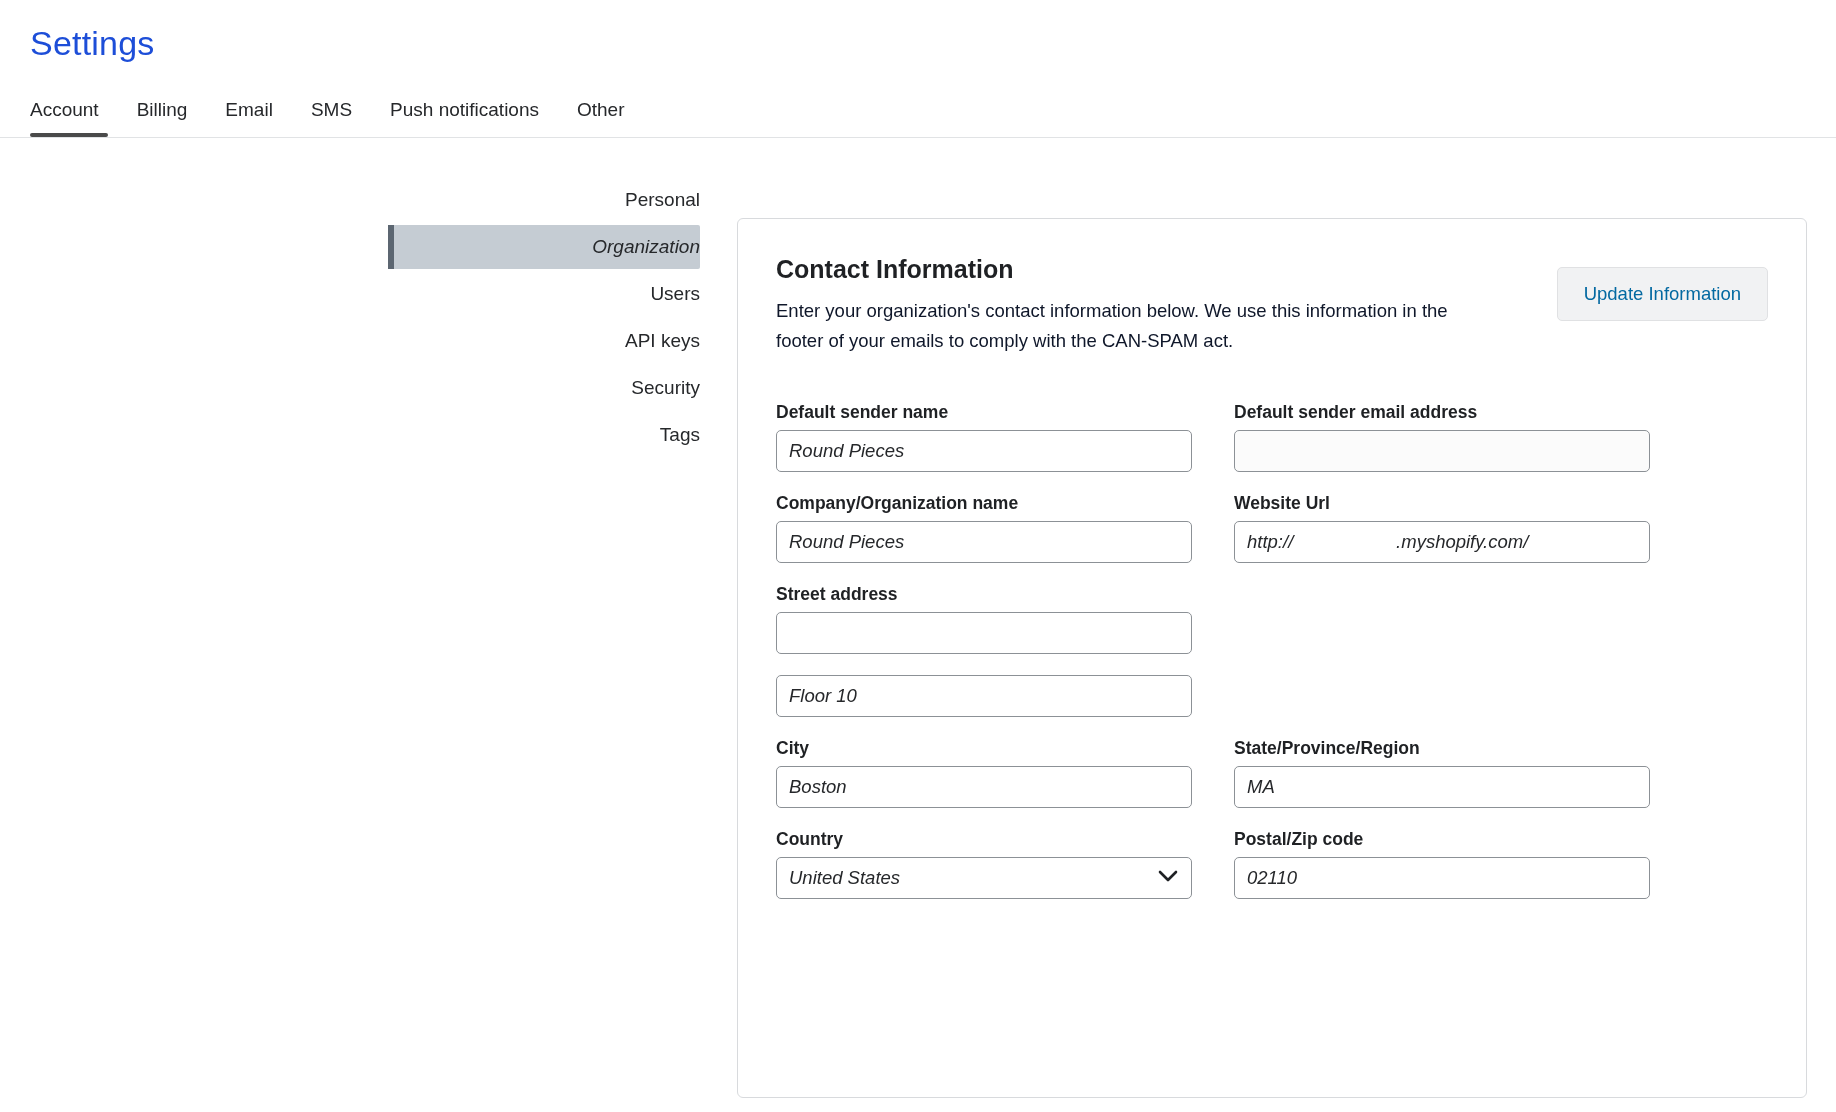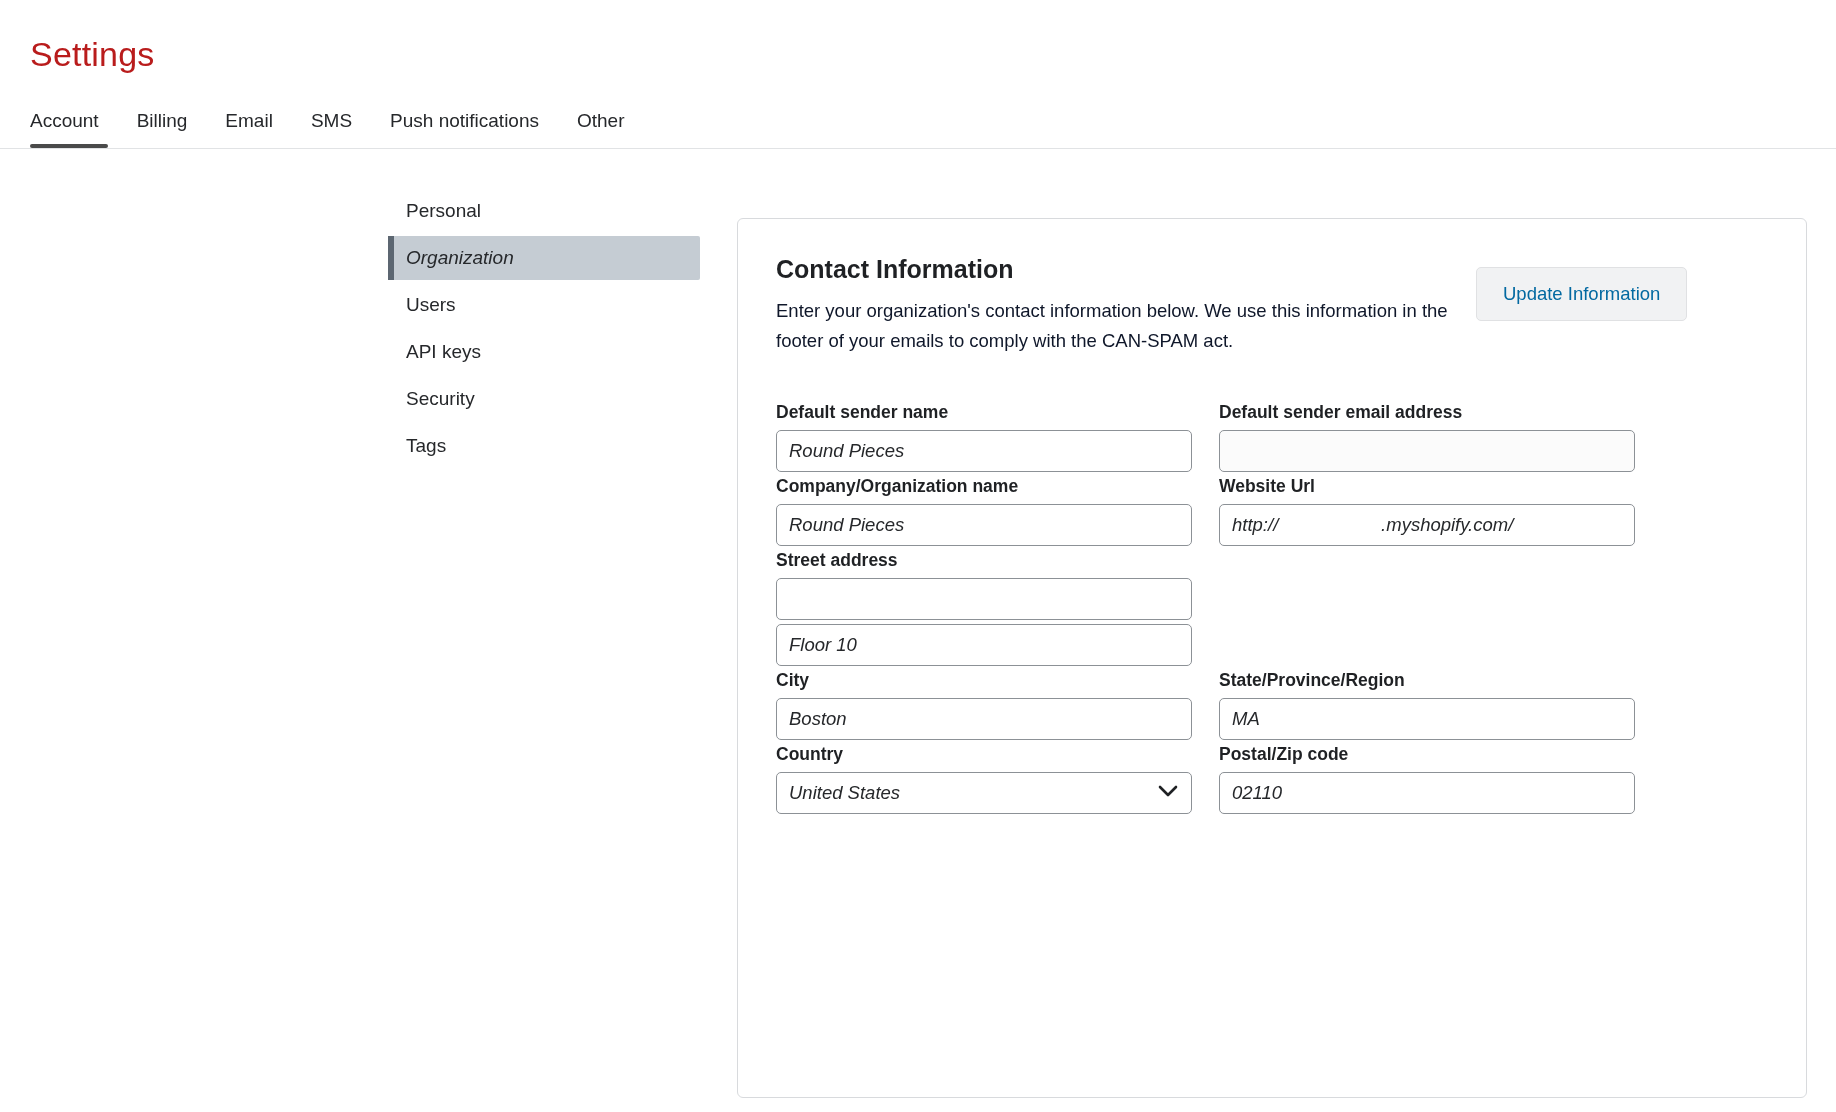--- a/index.html
+++ b/index.html
@@ -21,22 +21,22 @@
     background: #ffffff;
   }
 
   
   .header {
     padding: 24px 30px 0 30px;
   }
   .page-title {
     font-size: 34px;
     font-weight: 400;
-    color: #b91c1c;
-    margin: 11px 0 26px 0;
+    color: #1d4ed8;
+    margin: 0 0 26px 0;
     letter-spacing: 0.2px;
   }
 
   .tabs {
     display: flex;
     align-items: flex-end;
     gap: 4px;
     height: 48px;
   }
   .tab {
@@ -78,20 +78,21 @@
   }
   .subnav-item {
     font-size: 19px;
     color: #26282b;
     padding: 11px 0 11px 18px;
     margin-bottom: 3px;
     width: 312px;
     cursor: pointer;
     border-radius: 2px;
     position: relative;
+    text-align: right;
   }
   .subnav-item.active {
     background: #c5ccd3;
     font-style: italic;
   }
   .subnav-item.active::before {
     content: "";
     position: absolute;
     left: 0;
     top: 0;
@@ -108,21 +109,21 @@
     width: 1070px;
     height: 880px;
     border: 1px solid #d8dadd;
     border-radius: 6px;
     background: #ffffff;
     padding: 36px 38px;
   }
 
   .card-head {
     display: flex;
-    justify-content: flex-start;
+    justify-content: space-between;
     align-items: flex-start;
   }
   .card-title {
     font-size: 25px;
     font-weight: 700;
     margin: 0 0 12px 0;
     color: #1f2124;
   }
   .card-desc {
     font-size: 18.5px;
@@ -142,22 +143,22 @@
     white-space: nowrap;
     margin-top: 12px;
     font-family: "Liberation Sans", sans-serif;
   }
 
   .form {
     margin-top: 46px;
   }
   .row {
     display: flex;
-    gap: 27px;
-    margin-bottom: 4px;
+    gap: 42px;
+    margin-bottom: 21px;
   }
   .field { width: 416px; }
   .field.spacer { visibility: hidden; }
   .label {
     font-size: 17.5px;
     font-weight: 700;
     color: #1f2124;
     margin-bottom: 7px;
     display: block;
   }

